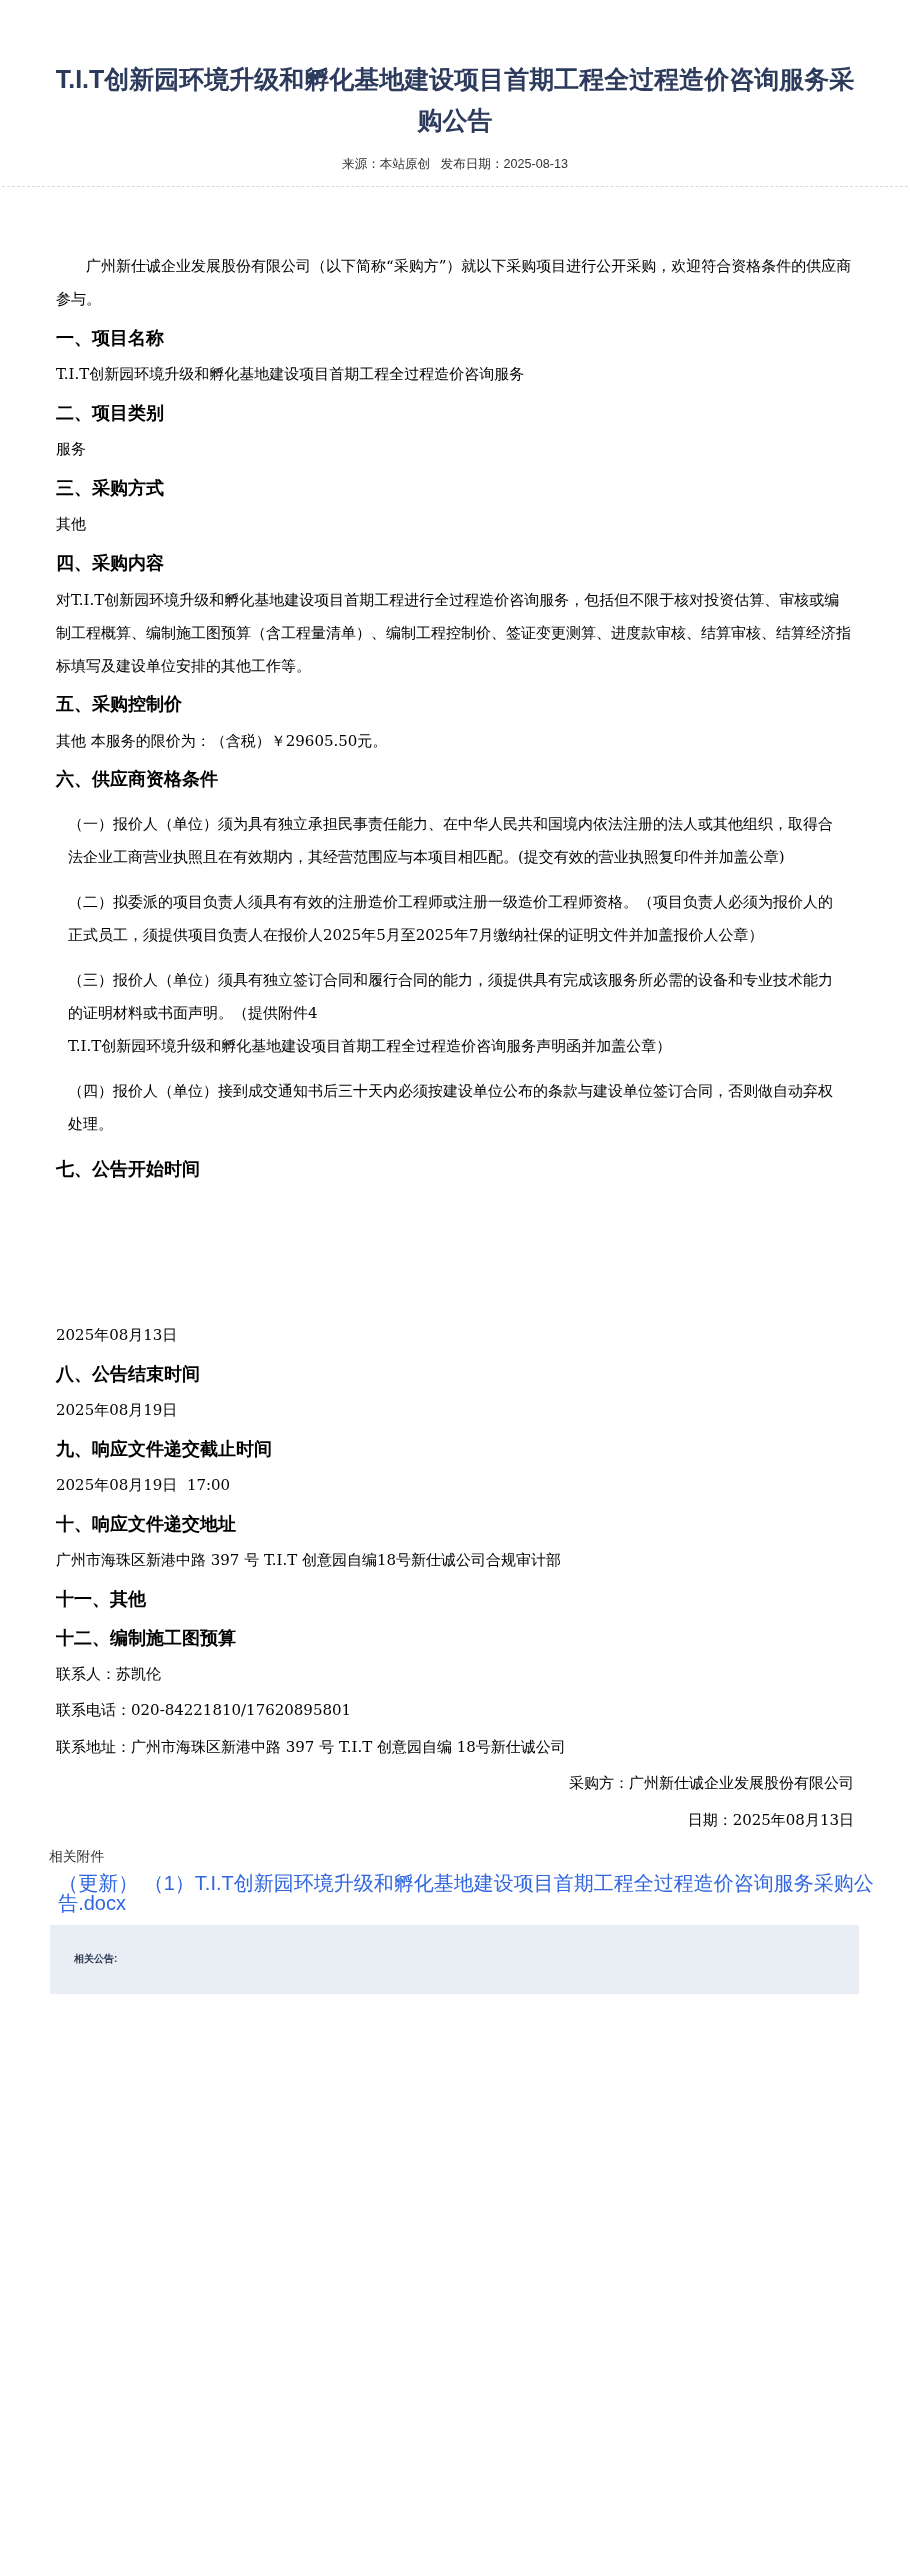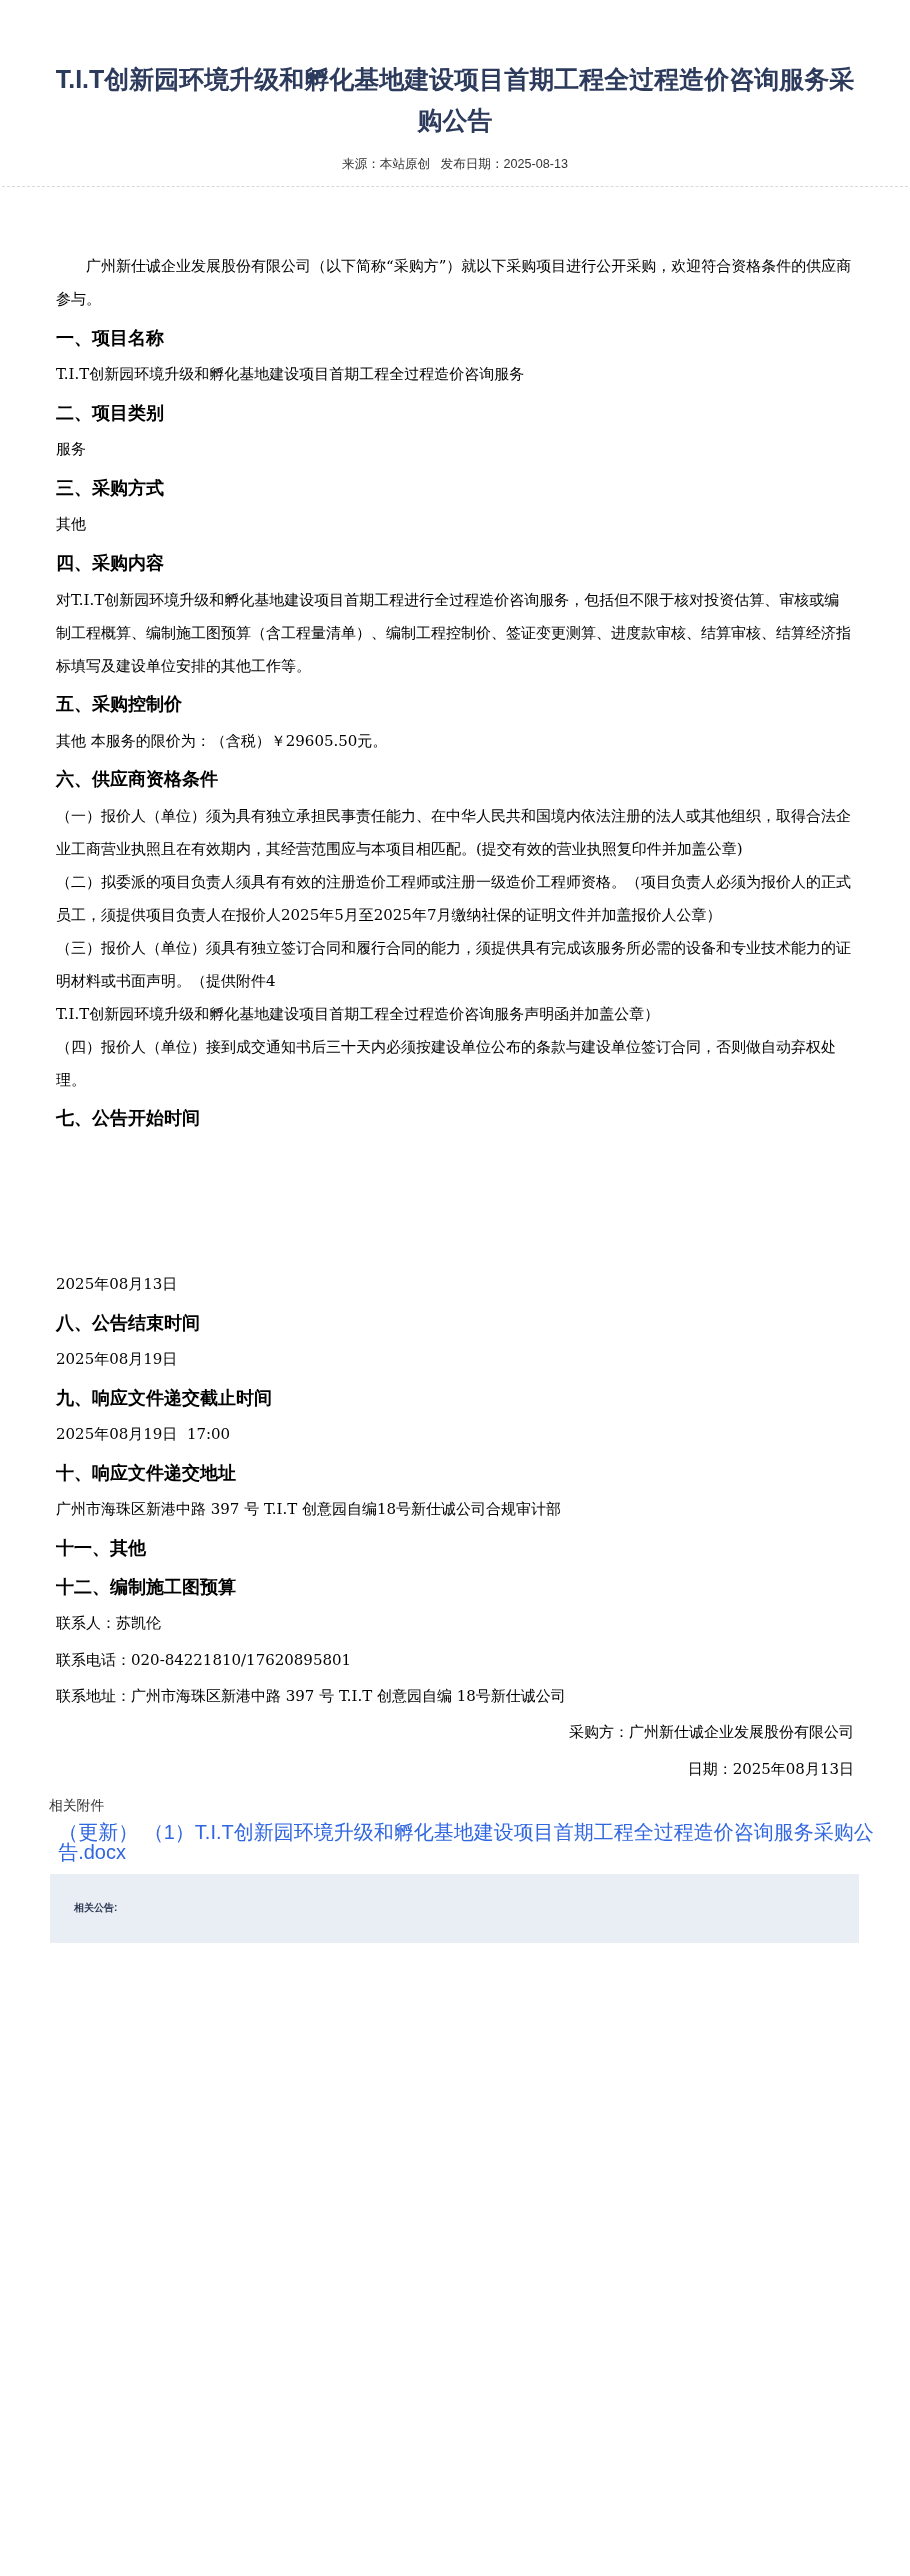--- a/index.html
+++ b/index.html
@@ -11,21 +11,21 @@
   .meta{margin-top:12px;text-align:center;font-family:"Liberation Sans","DejaVu Sans",sans-serif;
         font-size:12.6px;line-height:15px;color:#333;}
   .meta span + span{margin-left:6.9px;}
   .sep{margin:13.8px 2.3px 0 2.3px;border:none;border-top:1.1px dashed #d9d9d9;height:0;}
   .content{padding:60px 56px 0 56px;}
   .content p{margin:3.4px 0;font-size:15px;line-height:33px;white-space:pre-wrap;
              font-family:"DejaVu Serif","Liberation Serif",serif;}
   .content h2{margin:5.7px 0 3.4px 0;font-family:"Liberation Sans","DejaVu Sans",sans-serif;
               font-weight:bold;font-size:18px;line-height:33px;color:#000;}
   .intro{text-indent:2em;}
-  .cond{margin:0 !important;}
+  .cond{margin:12px !important;}
   .big-gap{height:126px;}
   .sig{text-align:right;}
   .attachments{padding:8px 0 0 49px;}
   .att-label{font-family:"Liberation Sans","DejaVu Sans",sans-serif;font-size:13.8px;
              line-height:17px;color:#333;}
   .att-link{display:inline-block;margin:9.2px 0 0 9.2px;font-family:"Liberation Sans","DejaVu Sans",sans-serif;
             font-size:20px;line-height:19.5px;color:#3066e0;text-decoration:none;cursor:pointer;}
   .related-box{margin:11.5px 0 0 50px;width:809px;height:69px;background:#e9edf4;
                display:flex;align-items:center;box-sizing:border-box;padding-left:24px;}
   .related-label{font-family:"Liberation Sans","DejaVu Sans",sans-serif;font-weight:bold;

